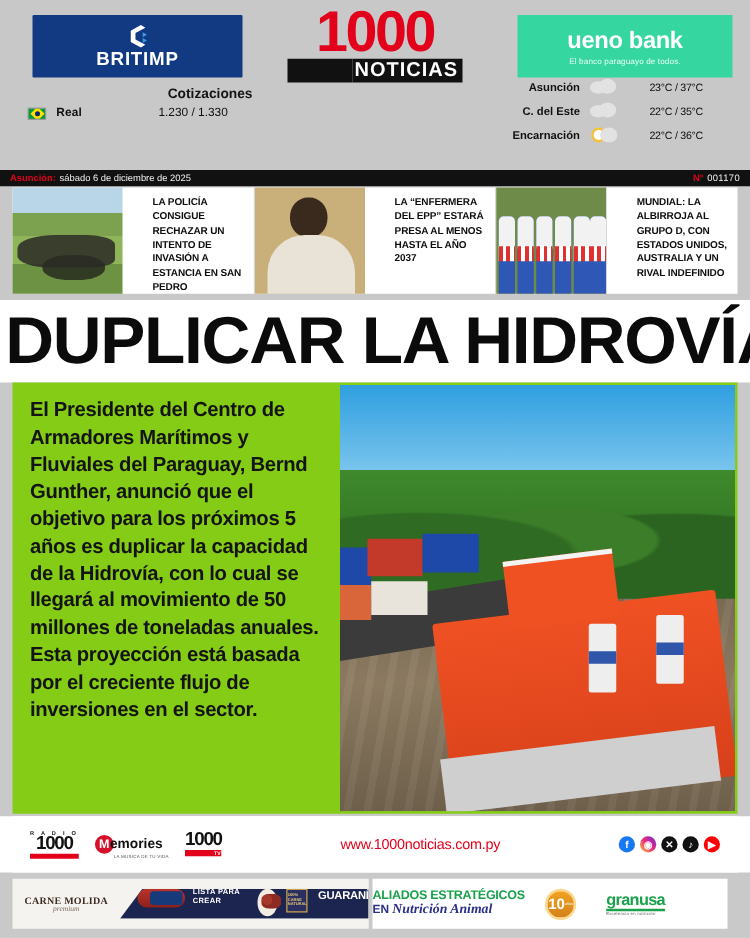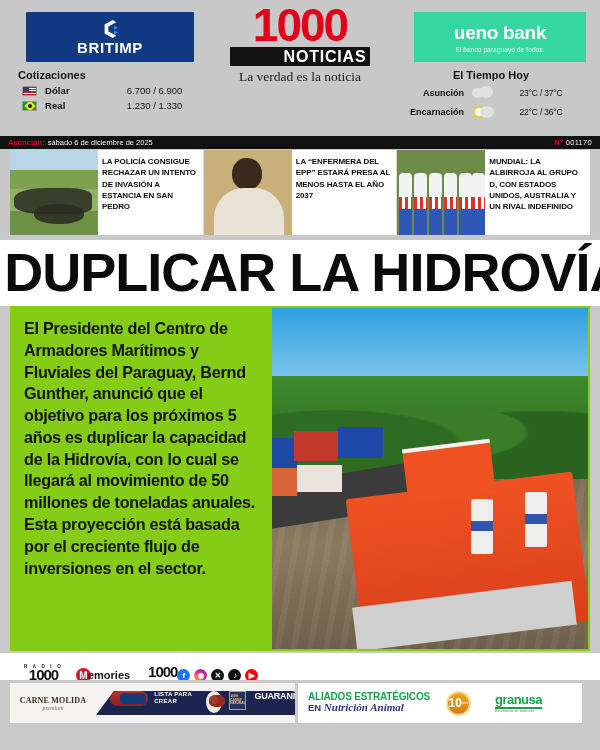--- a/index.html
+++ b/index.html
@@ -23,21 +23,21 @@
 
   
   .britimp {
     background: #123a83; height: 50px; width: 168px; margin: 6px auto 0 auto;
     display: flex; flex-direction: column; align-items: center; justify-content: center;
     border-radius: 1px;
   }
   .britimp-mark { width: 18px; height: 20px; position: relative; margin-bottom: 1px;}
   .britimp-name { color: #fff; font-weight: 800; font-size: 15px; letter-spacing: .6px; line-height: 1;}
 
-  .cot-title { text-align: left; font-size: 11px; font-weight: 700; color: #141414; margin: 7px 0 4px 0; }
+  .cot-title { text-align: right; font-size: 11px; font-weight: 700; color: #141414; margin: 7px 0 4px 0; }
   .cot-row { display: flex; align-items: center; font-size: 9.5px; margin-bottom: 4px; }
   .flag { width: 15px; height: 10px; margin-right: 8px; margin-left: 4px; border: .5px solid #999; flex: none; overflow: hidden; position: relative; border-radius: 1px;}
   .cot-name { font-weight: 800; color: #111; width: 62px; letter-spacing: .1px;}
   .cot-val { color: #111; font-weight: 500; flex: 1; text-align: center; }
 
   
   .flag-us { background: linear-gradient(#b22234 0 14%, #fff 14% 28%, #b22234 28% 42%, #fff 42% 56%, #b22234 56% 70%, #fff 70% 84%, #b22234 84% 100%); }
   .flag-us:after { content:''; position:absolute; left:0; top:0; width:45%; height:55%; background:#3c3b6e;}
   .flag-br { background:#009c3b; }
   .flag-br:after { content:''; position:absolute; left:50%; top:50%; width:8px; height:8px; transform:translate(-50%,-50%) rotate(45deg); background:#ffdf00;}
@@ -75,21 +75,21 @@
   }
   .date-city { color:#e2001a; font-weight:700; margin-right:3px; }
   .date-text { color:#f0f0f0; }
   .date-num { margin-left:auto; color:#f0f0f0; letter-spacing:.3px;}
   .date-num b { color:#e2001a; }
 
   
   .strip { position:absolute; left:0; top:150px; width:600px; height:88px; background:#c8c8c8; }
   .strip-inner { position:absolute; left:10px; top:0; width:580px; height:85px; background:#fff; display:flex; }
   .st-photo { width:88px; height:85px; flex:none; position:relative; overflow:hidden;}
-  .st-head { flex:1; padding:6px 6px 4px 4px; font-size:8px; font-weight:800; line-height:1.42;
+  .st-head { flex:1; padding:6px 6px 4px 24px; font-size:8px; font-weight:800; line-height:1.42;
              color:#0d0d0d; letter-spacing:-.1px; }
   .st-sep { width:1px; background:#d8d8d8; }
 
   
   .ph-field { background: linear-gradient(#b9d6e8 0 24%, #7ca24f 24% 46%, #8fb45a 46% 72%, #6e9244 72% 100%); }
   .ph-field:after{content:'';position:absolute;left:4px;top:38px;width:78px;height:26px;background:#2a2a24;border-radius:40% 30% 25% 35%;opacity:.85;}
   .ph-field .blob2{position:absolute;left:24px;top:54px;width:50px;height:20px;background:#1e1e1a;border-radius:45%;opacity:.75;}
   .ph-nurse { background: linear-gradient(#c9b07a 0 100%); }
   .ph-nurse .face{position:absolute;left:28px;top:8px;width:30px;height:32px;border-radius:48%;background:#3a2a1e;}
   .ph-nurse .body{position:absolute;left:10px;top:38px;width:70px;height:48px;background:#e8e3d6;border-radius:30px 30px 0 0;}
@@ -153,41 +153,41 @@
   .tv-bar{height:5px;background:#e2001a;display:flex;align-items:center;justify-content:flex-end;
           color:#fff;font-size:4px;font-weight:800;padding-right:1px;margin-top:1px;}
   .f-url{flex:1;text-align:center;color:#e2001a;font-size:11.5px;letter-spacing:-.2px;}
   .f-social{display:flex;gap:4px;align-items:center;}
   .soc{width:13px;height:13px;border-radius:50%;display:flex;align-items:center;justify-content:center;
        color:#fff;font-size:8px;font-weight:800;}
   .soc-fb{background:#1877f2;} .soc-ig{background:linear-gradient(45deg,#f9ce34,#ee2a7b,#6228d7);}
   .soc-x{background:#111;} .soc-tt{background:#111;} .soc-yt{background:#ff0000;}
 
   
-  .ads { position:absolute; left:0; top:680px; width:600px; height:50px; background:#c9c9c9;}
+  .ads { position:absolute; left:0; top:700px; width:600px; height:50px; background:#c9c9c9;}
   .ad1 { position:absolute; left:10px; top:3px; width:285px; height:40px; background:#f5f3ef;
          display:flex; align-items:center; overflow:hidden; }
   .ad1-left{width:86px;text-align:center;}
   .ad1-t1{font-family:"Liberation Serif",serif;font-size:8px;font-weight:700;color:#3b2a22;letter-spacing:.2px;}
   .ad1-t2{font-family:"Liberation Serif",serif;font-style:italic;font-size:6px;color:#7a6a5e;}
   .ad1-right{flex:1;height:24px;background:#1c2450;position:relative;display:flex;align-items:flex-start;
              clip-path: polygon(9% 0,100% 0,100% 100%,0 100%);}
   .ad1-saus{width:52px;height:15px;background:linear-gradient(#b8342c,#8d201b);border-radius:9px;margin-left:14px;position:relative;}
   .ad1-saus:after{content:'';position:absolute;left:10px;top:2px;width:26px;height:11px;background:#173a7a;border-radius:3px;}
   .ad1-lista{color:#fff;font-size:6px;font-weight:800;line-height:1.15;margin-left:6px;letter-spacing:.3px;}
   .ad1-bowl{width:22px;height:22px;border-radius:50%;background:#f2ece2;margin-left:6px;position:relative;}
   .ad1-bowl:after{content:'';position:absolute;left:3px;top:4px;width:16px;height:12px;border-radius:40%;
                   background:radial-gradient(circle at 30% 40%,#a6392b 0 30%,transparent 32%),#8d2b22;}
   .ad1-badge{width:19px;height:19px;background:#2a2f60;border:1px solid #c8a24a;margin-left:7px;
              display:flex;flex-direction:column;align-items:center;justify-content:center;}
   .ad1-badge span{font-size:3.2px;color:#e8c87a;font-weight:800;line-height:1.1;}
   .ad1-guarani{color:#fff;font-size:9px;font-weight:800;margin-left:8px;letter-spacing:-.2px;}
 
   .ad2 { position:absolute; left:298px; top:3px; width:284px; height:40px; background:#fff;
-         display:flex; align-items:center; padding-left:10px; }
+         display:flex; align-items:center; }
   .ad2-t1{color:#1aa14b;font-size:10px;font-weight:800;line-height:1.05;letter-spacing:-.2px;}
   .ad2-t2{color:#2b2f86;font-size:9.5px;font-weight:800;line-height:1.05;}
   .ad2-t2 i{font-family:"Liberation Serif",serif;font-size:11px;}
   .ad2-seal{width:25px;height:25px;border-radius:50%;background:linear-gradient(#f0a323,#d2811a);
             margin-left:16px;display:flex;flex-direction:row;align-items:center;justify-content:center;
             color:#fff;border:2px solid #fbd88e;}
   .ad2-seal b{font-size:12px;line-height:.9;}
   .ad2-seal span{font-size:3px;}
   .ad2-gran{margin-left:24px;}
   .gr-name{color:#1aa14b;font-size:13px;font-weight:800;letter-spacing:-.5px;line-height:1;}
@@ -209,59 +209,60 @@
             <path d="M14.6 7.4 L18.4 9.6 L14.6 11.8 Z" fill="#3d9ae2"></path>
             <path d="M14.6 12.6 L18.4 14.8 L14.6 17 Z" fill="#3d9ae2"></path>
           </svg>
         </div>
         <div class="britimp-name">BRITIMP</div>
       </div>
 
       <div class="cot-title">Cotizaciones</div>
 
       <div class="cot-row">
-        <span class="flag flag-us"></span>
-        <span class="cot-name">Dólar</span>
-        <span class="cot-val">6.700 / 6.900</span>
-      </div>
-      <div class="cot-row">
         <span class="flag flag-br">
             <i class="br-globe"></i>
           </span>
         <span class="cot-name">Real</span>
         <span class="cot-val">1.230 / 1.330</span>
       </div>
     </div>
 
     <div class="mh-center">
       <div class="logo-wrap">
         <div class="logo-1000">1000</div>
         <div class="logo-not-row">
           <span class="logo-blackbar"></span>
           <span class="logo-not">NOTICIAS</span>
         </div>
-        <div class="logo-tag">La verdad es la noticia</div>
       </div>
     </div>
 
     <div class="mh-right">
       <div class="ueno">
         <div class="ueno-name">ueno bank</div>
         <div class="ueno-sub">El banco paraguayo de todos.</div>
       </div>
 
-      <div class="tiempo-title">El Tiempo Hoy</div>
 
       <div class="w-row">
         <span class="w-city">Asunción</span>
         <span class="w-ico">
           <i class="cloud" style="left:2px;top:3px;width:13px;height:10px;"></i>
           <i class="cloud" style="left:9px;top:1px;width:14px;height:12px;"></i>
         </span>
         <span class="w-temp">23°C / 37°C</span>
+      </div>
+      <div class="w-row">
+        <span class="w-city">C. del Este</span>
+        <span class="w-ico">
+          <i class="cloud" style="left:2px;top:3px;width:13px;height:10px;"></i>
+          <i class="cloud" style="left:9px;top:1px;width:14px;height:12px;"></i>
+        </span>
+        <span class="w-temp">22°C / 35°C</span>
       </div>
       <div class="w-row">
         <span class="w-city">Encarnación</span>
         <span class="w-ico">
           <i class="sun"></i>
             <i class="sun-in"></i>
           <i class="cloud" style="left:10px;top:2px;width:14px;height:12px;"></i>
         </span>
         <span class="w-temp">22°C / 36°C</span>
       </div>
@@ -347,20 +348,21 @@
         </div>
 
         <div class="tv1000">
           <div class="tv-mid">1000</div>
           <div class="tv-bar">
             <span>TV</span>
           </div>
         </div>
       </div>
 
+      <div class="f-url">www.1000noticias.com.py</div>
 
       <div class="f-social">
         <span class="soc soc-fb">f</span>
         <span class="soc soc-ig">◉</span>
         <span class="soc soc-x">✕</span>
         <span class="soc soc-tt">♪</span>
         <span class="soc soc-yt">▶</span>
       </div>
     </div>
   </div>

